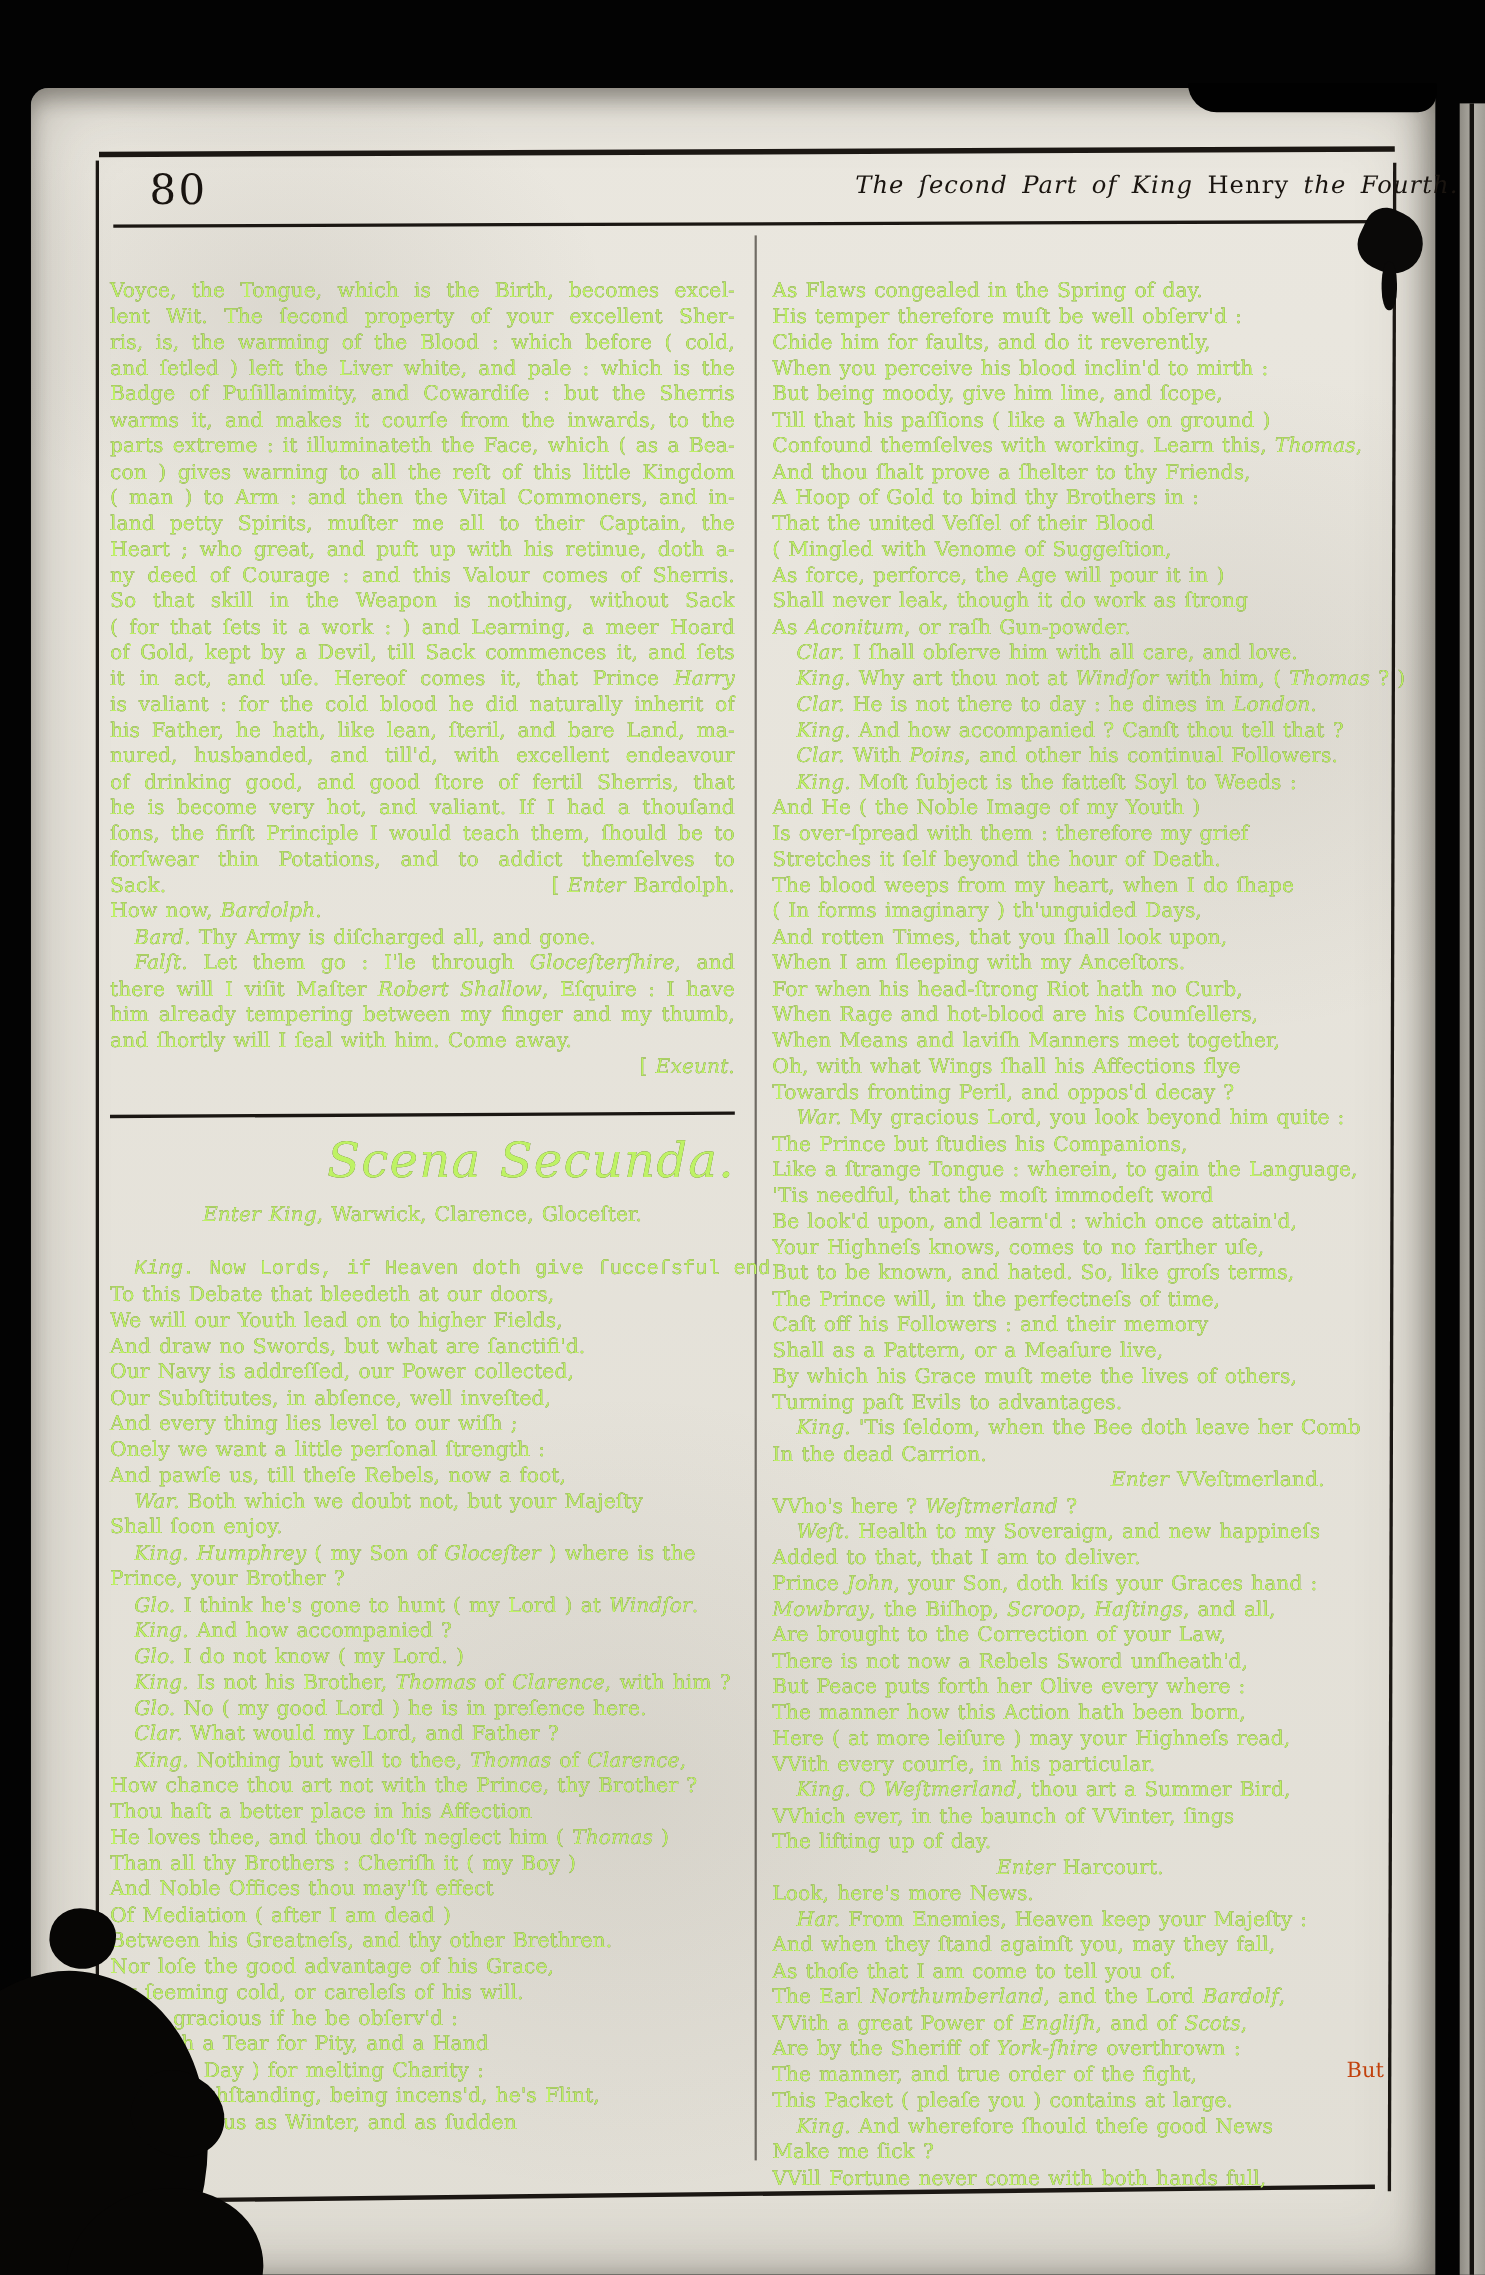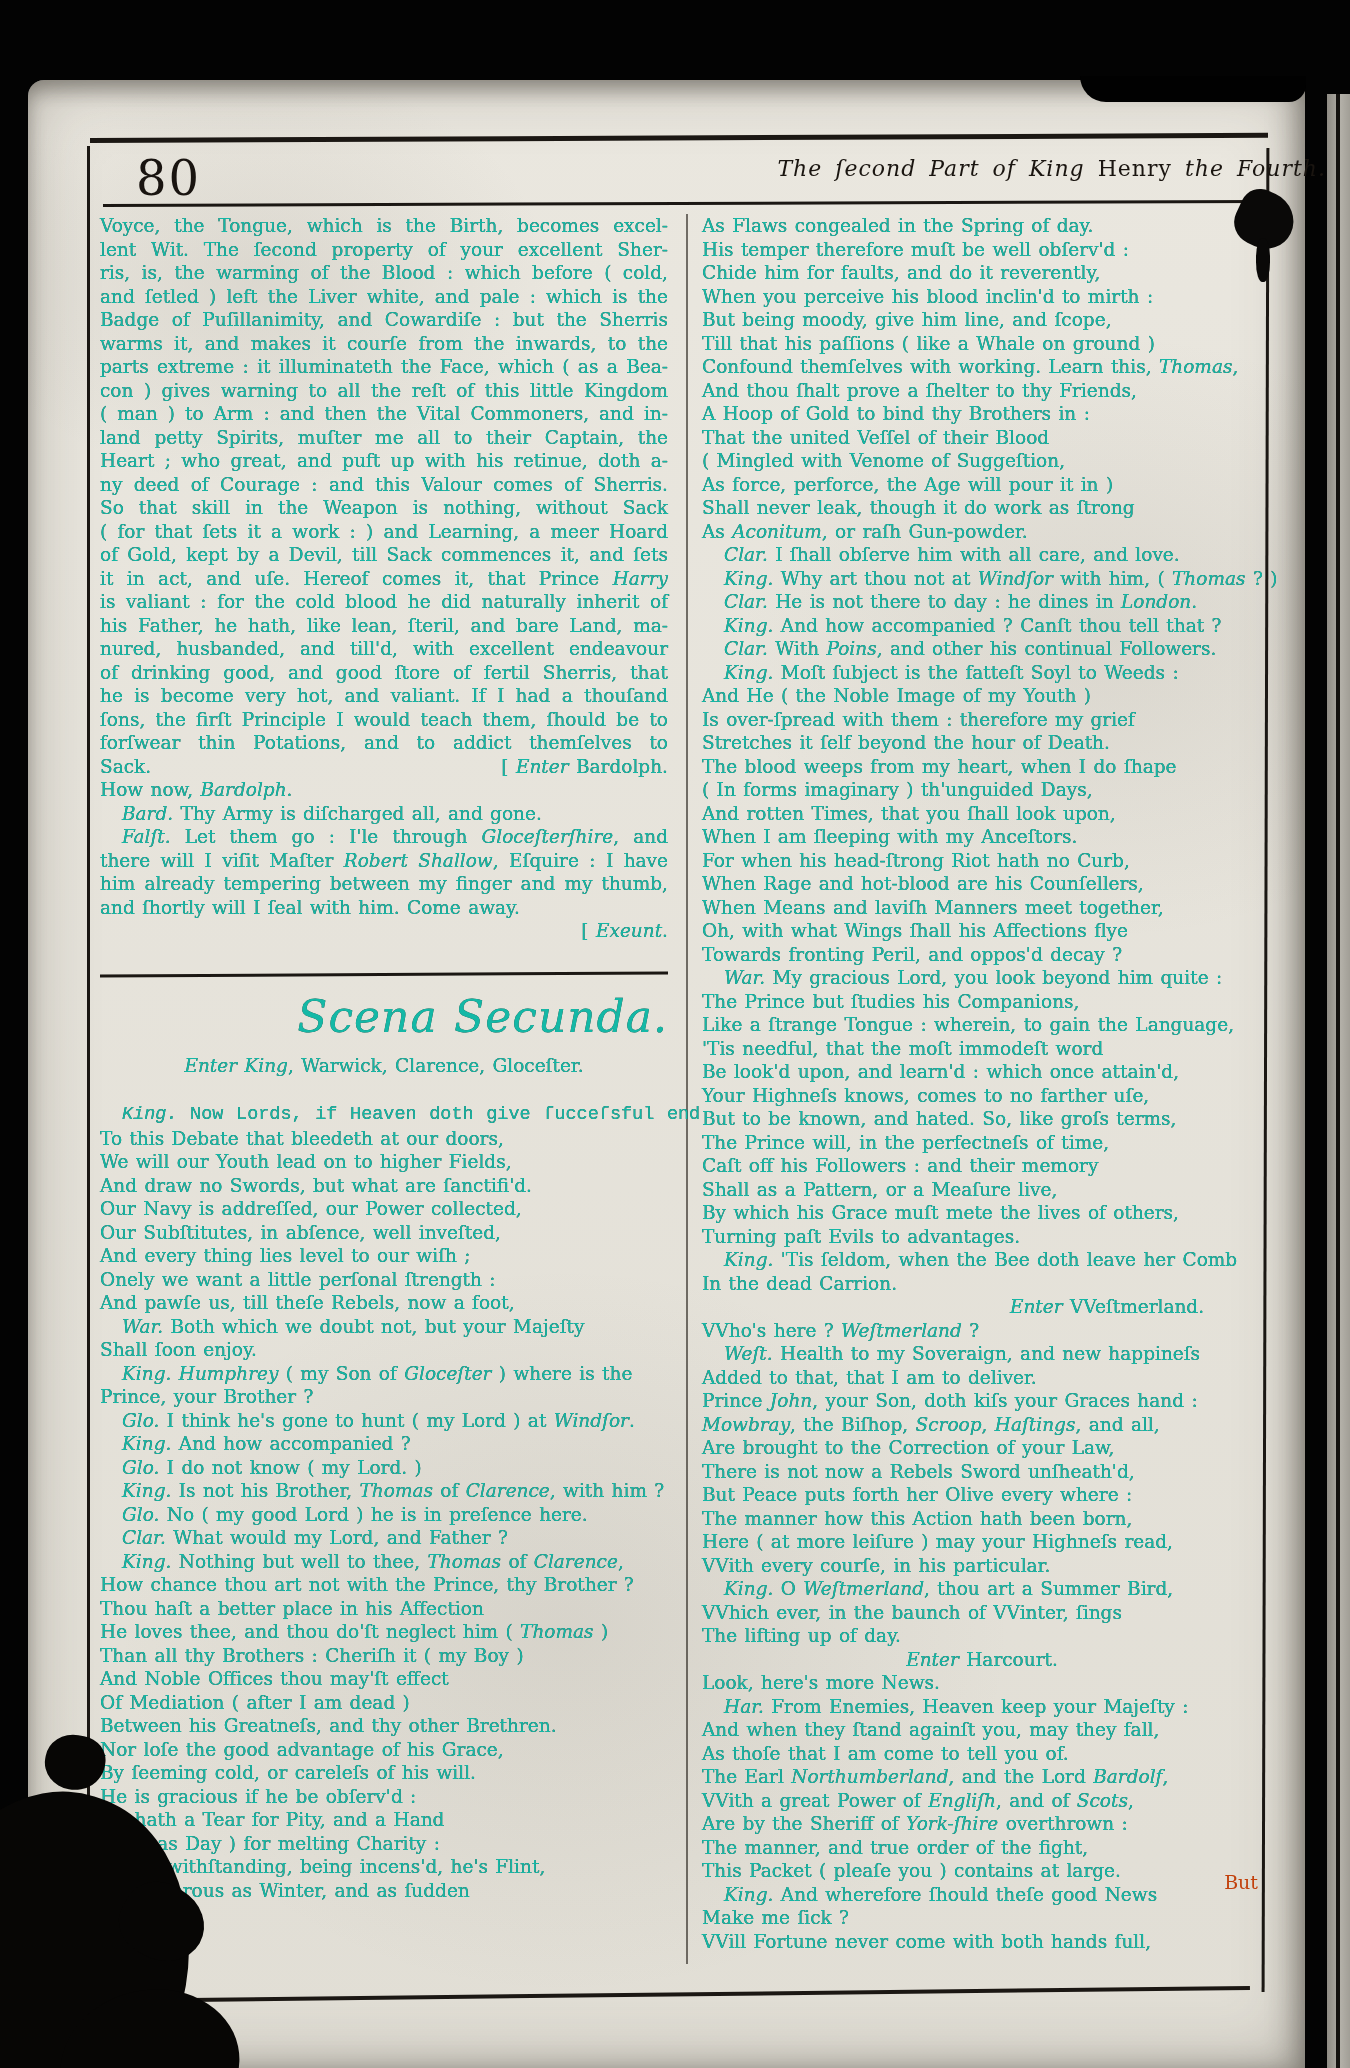--- a/index.html
+++ b/index.html
@@ -10,25 +10,25 @@
     background:
       radial-gradient(420px 300px at 18% 10%, rgba(125,118,106,.13), transparent 70%),
       radial-gradient(520px 420px at 85% 28%, rgba(125,118,106,.12), transparent 72%),
       radial-gradient(640px 520px at 42% 78%, rgba(112,106,95,.11), transparent 70%),
       linear-gradient(#eae7df,#e1ded5);
     box-shadow: inset 0 0 70px rgba(68,62,52,.30), inset -14px 0 26px rgba(40,36,30,.28), inset 0 10px 18px rgba(40,36,30,.30);}
   .sliver{position:absolute;left:1327px;top:94px;width:23px;height:1974px;
     background:linear-gradient(90deg,#8f8c84,#b3b0a8 60%,#a19e96);}
   .sliver-line{position:absolute;left:9px;top:0;width:4px;height:100%;background:#14120f;}
   .rule-abs{position:absolute;background:#1b1713;}
-  .pagenum{position:absolute;left:136px;top:150px;font-size:48px;color:#191410;letter-spacing:2px;}
+  .pagenum{position:absolute;left:136px;top:150px;font-size:38px;color:#191410;letter-spacing:2px;}
   .title{position:absolute;left:116px;top:156px;width:1166px;text-align:right;padding-left:44px;
     font-size:22px;color:#1a1510;letter-spacing:1px;word-spacing:5px;white-space:nowrap;}
-  .col{position:absolute;color:#14b8a6;font-size:18.5px;
-    text-shadow:0 0 .5px rgba(26,20,14,.85);}
+  .col{position:absolute;color:#bef264;font-size:18.5px;
+    text-shadow:0 0 .5px rgba(26,20,14,.85);margin-top:39px;}
   #colL{left:100px;top:214px;width:568px;}
   #colR{left:702px;top:214px;width:560px;}
   .ln{line-height:23.5px;min-height:23.5px;white-space:nowrap;word-spacing:1.5px;}
   .ln.j{white-space:normal;text-align:justify;text-align-last:justify;word-spacing:normal;}
   .ln.in{text-indent:22px;}
   .ln.r{text-align:right;}
   .ln.sp{display:flex;justify-content:space-between;}
   .ln.sd{text-align:center;}
   .ln.sdr{text-align:center;padding-left:250px;}
   .ln.scene{text-align:right;font-size:44px;line-height:46px;min-height:46px;letter-spacing:1px;}

